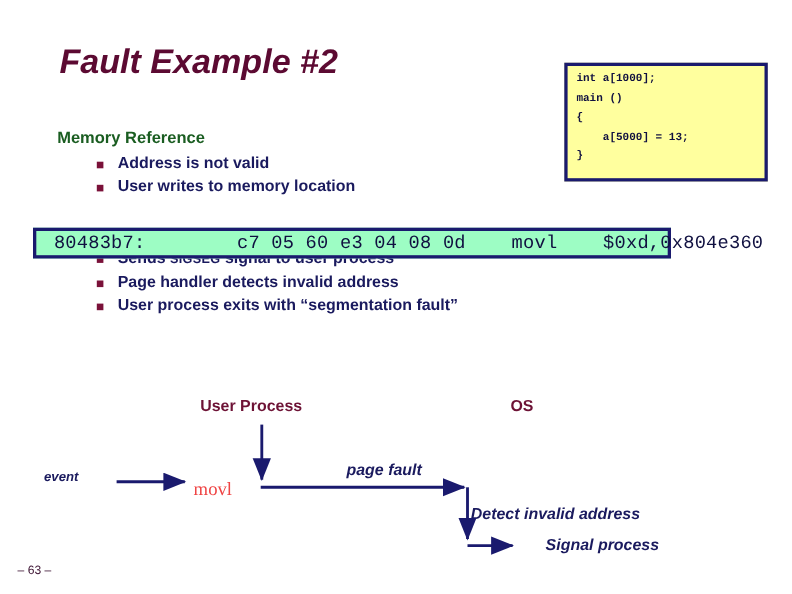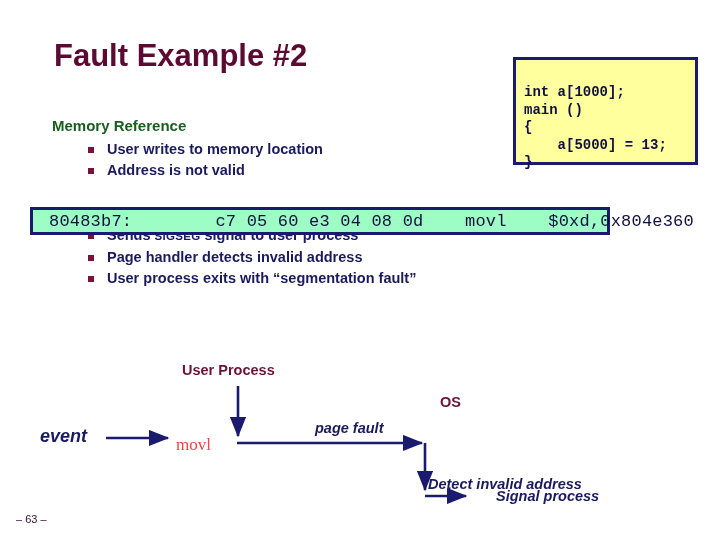--- a/index.html
+++ b/index.html
@@ -19,20 +19,21 @@
   
   #title {
     position: absolute;
     left: 54px;
     top: 38px;
     font-size: 31px;
     font-weight: bold;
     color: #5c0a32;
     letter-spacing: 0px;
     white-space: nowrap;
+    font-style: italic;
   }
 
   
   #mem-head {
     position: absolute;
     left: 52px;
     top: 117px;
     font-size: 15px;
     font-weight: bold;
     color: #1a5d21;
@@ -78,23 +79,23 @@
     left: 513px;
     top: 57px;
     width: 185px;
     height: 108px;
     background: #ffff9e;
     border: 3px solid #1a1a6e;
     box-sizing: border-box;
   }
   #code-box pre {
     margin: 0;
-    padding: 24px 0 0 8px;
+    padding: 4px 0 0 8px;
     font-family: "Liberation Mono", "DejaVu Sans Mono", monospace;
-    font-size: 14px;
+    font-size: 10px;
     line-height: 17.5px;
     color: #101040;
     font-weight: bold;
     white-space: pre;
   }
 
   
   #asm-box {
     position: absolute;
     left: 30px;
@@ -126,40 +127,40 @@
     text-align: center;
   }
   .lane-head {
     position: absolute;
     font-size: 14.5px;
     font-weight: bold;
     color: #6d1235;
     white-space: nowrap;
   }
   #lane-user { left: 182px; top: 22px; }
-  #lane-os   { left: 440px; top: 22px; margin-top: 32px; }
+  #lane-os   { left: 464px; top: 22px; }
 
   .dlabel {
     position: absolute;
     font-style: italic;
     font-weight: bold;
     color: #1a1a5e;
     white-space: nowrap;
   }
-  #lbl-event { left: 40px; top: 86px; font-size: 18px; }
+  #lbl-event { left: 40px; top: 86px; font-size: 12px; }
   #lbl-movl {
     position: absolute;
     left: 176px; top: 95px;
     font-family: Liberation Serif, serif;
     font-size: 17px;
     color: #ef4444;
     white-space: nowrap;
   }
   #lbl-pagefault { left: 315px; top: 80px; font-size: 14.5px; }
-  #lbl-detect    { left: 428px; top: 136px; font-size: 14.5px; }
+  #lbl-detect    { left: 428px; top: 120px; font-size: 14.5px; }
   #lbl-signal    { left: 496px; top: 148px; font-size: 14.5px; }
 
   #arrows { position: absolute; left: 0; top: 0; }
 
   
   #foot-left {
     position: absolute;
     left: 16px;
     top: 513px;
     font-size: 11px;
@@ -180,25 +181,25 @@
 
 <div id="slide">
 
   <div id="title">Fault Example #2</div>
 
   <div id="mem-head">Memory Reference</div>
 
   <ul class="bullets" id="bullets-1">
     <li>
       <span class="sq"></span>
+      <span>Address is not valid</span>
+    </li>
+    <li>
+      <span class="sq"></span>
       <span>User writes to memory location</span>
-    </li>
-    <li>
-      <span class="sq"></span>
-      <span>Address is not valid</span>
     </li>
   </ul>
 
   <ul class="bullets" id="bullets-2">
     <li>
       <span class="sq"></span>
       <span>Sends </span><span class="sc">SIGSEG</span><span> signal to user process</span>
     </li>
     <li>
       <span class="sq"></span>

